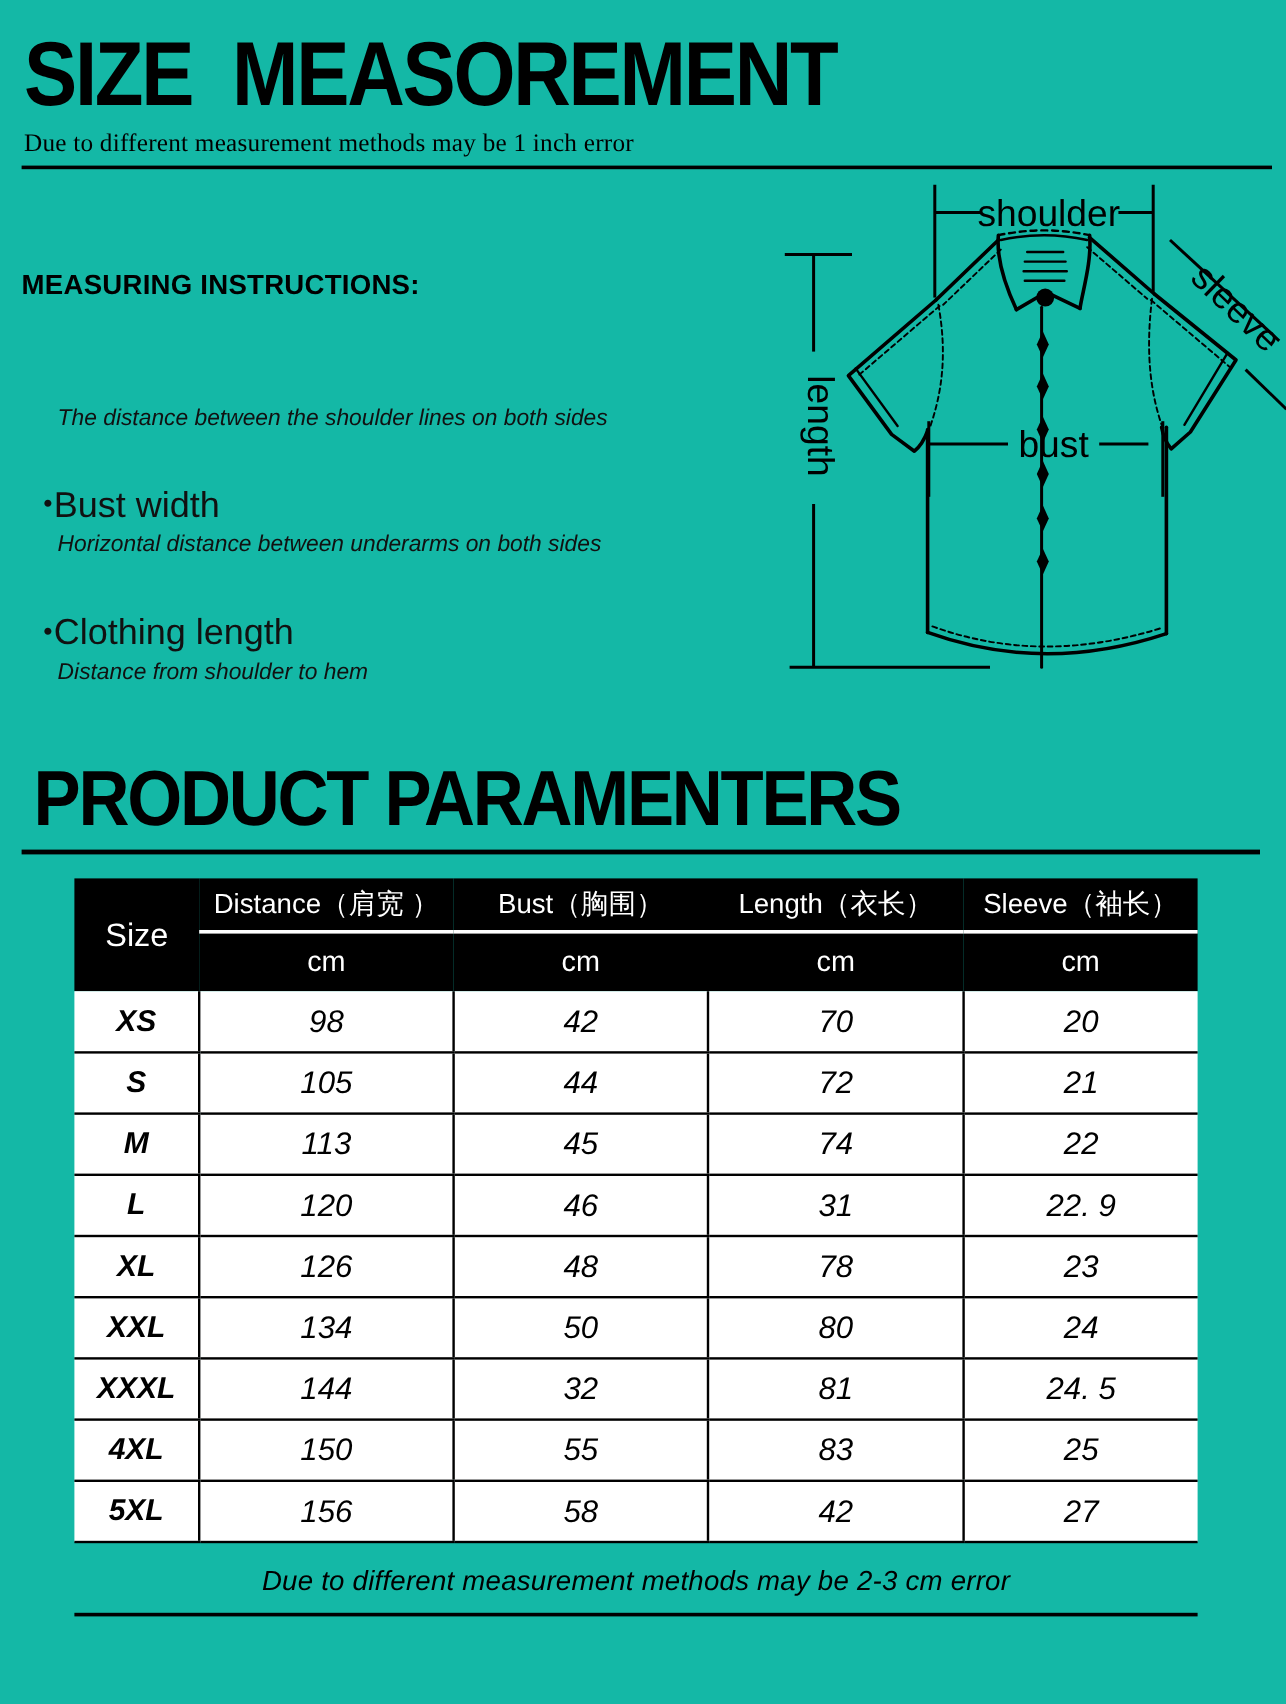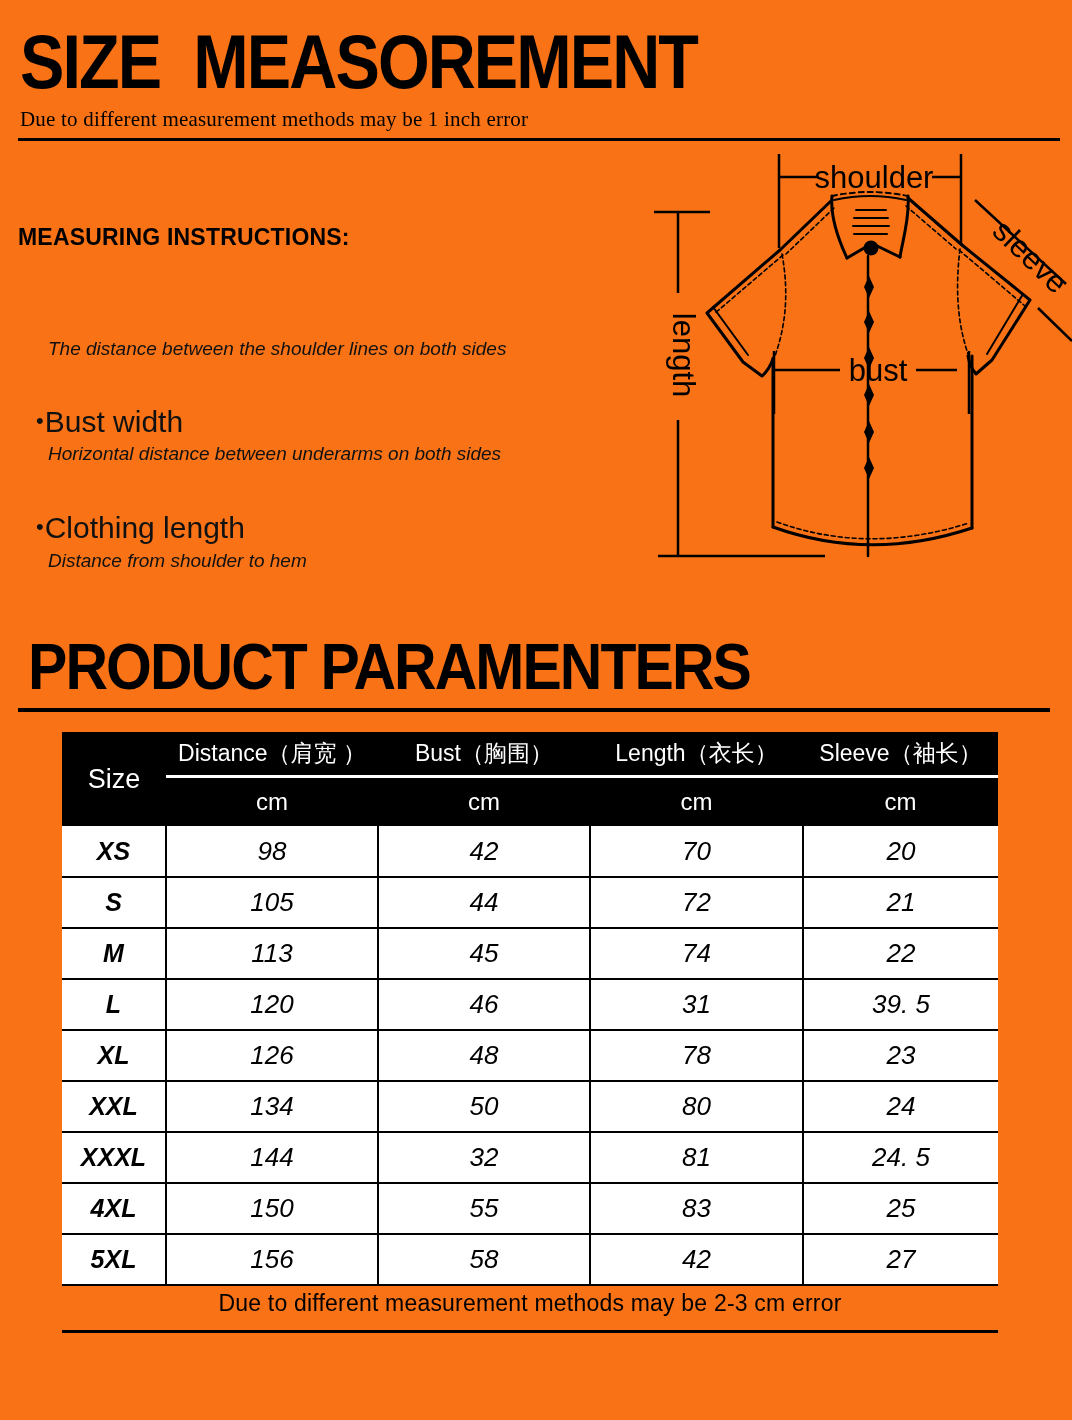--- a/index.html
+++ b/index.html
@@ -1,18 +1,18 @@
 <!DOCTYPE html>
 <html><head>
 <meta charset="utf-8">
 <style>
   * { margin:0; padding:0; box-sizing:border-box; }
   html,body { background:#fff; }
   body { font-family:"Liberation Sans", sans-serif; color:#000; }
-  .page { position:relative; width:1072px; height:1420px; background:#f97316; overflow:hidden; }
+  .page { position:relative; width:1072px; height:1420px; background:#14b8a6; overflow:hidden; }
 
   .abs { position:absolute; }
 
   .main-title {
     left:20px; top:24px; font-size:70px; font-weight:900; letter-spacing:-2px;
     white-space:pre; line-height:1.0; transform:scale(0.95,1.08); transform-origin:left top;
   }
   .subtitle {
     left:20px; top:107px; font-family:"Liberation Serif", serif; font-size:21px; letter-spacing:0.2px;
   }
@@ -41,21 +41,21 @@
   .size-table thead th { background:#000; color:#fff; font-weight:normal; text-align:center; vertical-align:middle; }
   .size-table .size-th { font-size:27px; }
   .size-table .label-th { font-size:23px; height:44px; border-bottom:3px solid #fff; }
   .size-table .unit-th { font-size:24px; height:50px; }
   .size-table tbody td {
     height:51px; text-align:center; vertical-align:middle;
     font-size:26px; border-bottom:2px solid #000; background:#fff;font-style:italic;
   }
   .size-table tbody td + td { border-left:2px solid #000; }
   .size-table tbody .size-td { font-weight:bold; font-size:25px; }
-  .footnote { width:936px; text-align:center; font-size:23px; margin-top:4px; letter-spacing:0.2px; }
+  .footnote { width:936px; text-align:center; font-size:23px; margin-top:18px; letter-spacing:0.2px;font-style:italic; }
   .bottom-rule { width:936px; height:3px; background:#000; margin-top:13px; }
 </style>
 </head>
 <body>
 
 <div class="page">
 
   <h1 class="abs main-title">SIZE  MEASOREMENT</h1>
   <p class="abs subtitle">Due to different measurement methods may be 1 inch error</p>
   <div class="abs rule rule-1"></div>
@@ -195,21 +195,21 @@
           <td>113</td>
           <td>45</td>
           <td>74</td>
           <td>22</td>
         </tr>
         <tr>
           <td class="size-td">L</td>
           <td>120</td>
           <td>46</td>
           <td>31</td>
-          <td>39. 5</td>
+          <td>22. 9</td>
         </tr>
         <tr>
           <td class="size-td">XL</td>
           <td>126</td>
           <td>48</td>
           <td>78</td>
           <td>23</td>
         </tr>
         <tr>
           <td class="size-td">XXL</td>

